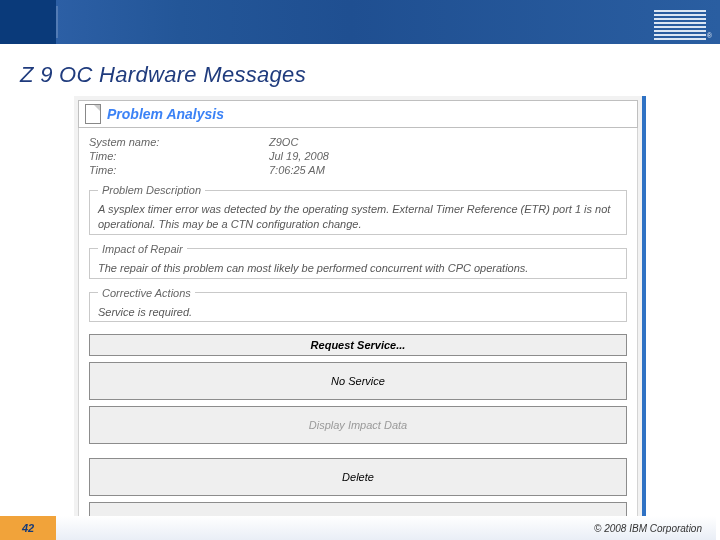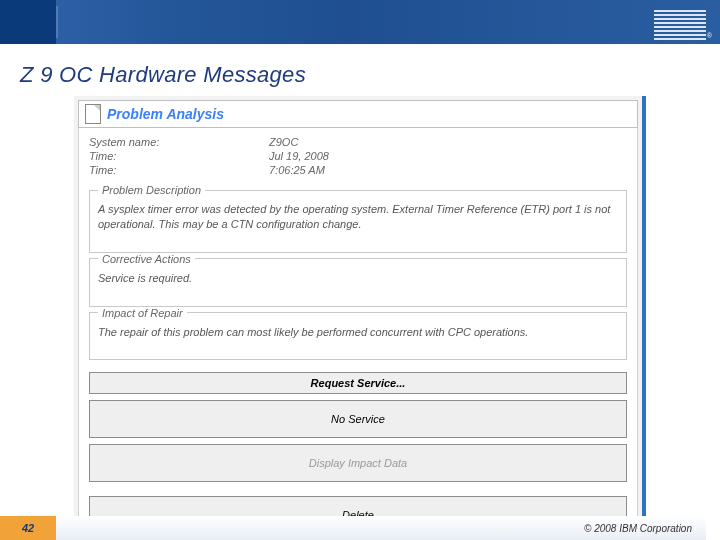--- a/index.html
+++ b/index.html
@@ -74,21 +74,22 @@
     border-top: none;
     padding: 8px 10px 10px 10px;
     font-size: 11px;
     color: #4a4a4a;
   }
   .kv-block { display: grid; grid-template-columns: 180px 1fr; row-gap: 2px; margin-bottom: 8px; }
   .kv-block span { color: #666; }
 
   fieldset {
     border: 1px solid #c9c9c9;
-    padding: 6px 8px 20px 8px;
+    margin-bottom: 8px;
+    padding: 6px 8px 2px 8px;
   }
   legend {
     font-size: 11px;
     color: #666;
     padding: 0 4px;
   }
   .field-text { color: #575757; line-height: 1.35; }
 
   .btn-row {
     display: flex;
@@ -105,21 +106,21 @@
     color: #000;
     cursor: pointer;
     font-family: inherit;
   }
   .btn.bold { font-weight: bold; padding: 4px 8px; }
   .btn.disabled { color: #9a9a9a; }
   .spacer { flex: 0 0 2px; }
 
   .footer {
     position: absolute;
-    left: 0; right: 14px; bottom: 0;
+    left: 0; right: 4px; bottom: 0;
     height: 24px;
     background: linear-gradient(#fff, #e9eef6);
     display: flex; align-items: center; justify-content: space-between;
     padding: 0 14px 0 0;
     font-size: 10px; color: #333;
   }
   .page-box {
     width: 56px; height: 100%;
     background: #f1a33a;
     display: flex; align-items: center; justify-content: center;
@@ -161,27 +162,27 @@
       <span>Time:</span>
       <span>7:06:25 AM</span>
     </div>
 
     <fieldset>
       <legend>Problem Description</legend>
       <div class="field-text">A sysplex timer error was detected by the operating system. External Timer Reference (ETR) port 1 is not operational. This may be a CTN configuration change.</div>
     </fieldset>
 
     <fieldset>
-      <legend>Corrective Actions</legend>
-      <div class="field-text">Service is required.</div>
+      <legend>Impact of Repair</legend>
+      <div class="field-text">The repair of this problem can most likely be performed concurrent with CPC operations.</div>
     </fieldset>
 
     <fieldset>
-      <legend>Impact of Repair</legend>
-      <div class="field-text">The repair of this problem can most likely be performed concurrent with CPC operations.</div>
+      <legend>Corrective Actions</legend>
+      <div class="field-text">Service is required.</div>
     </fieldset>
 
     <div class="btn-row">
       <button class="btn bold">Request Service...</button>
       <button class="btn">No Service</button>
       <button class="btn disabled">Display Impact Data</button>
       <div class="spacer"></div>
       <button class="btn">Delete</button>
       <button class="btn">Cancel</button>
       <button class="btn">Help</button>

